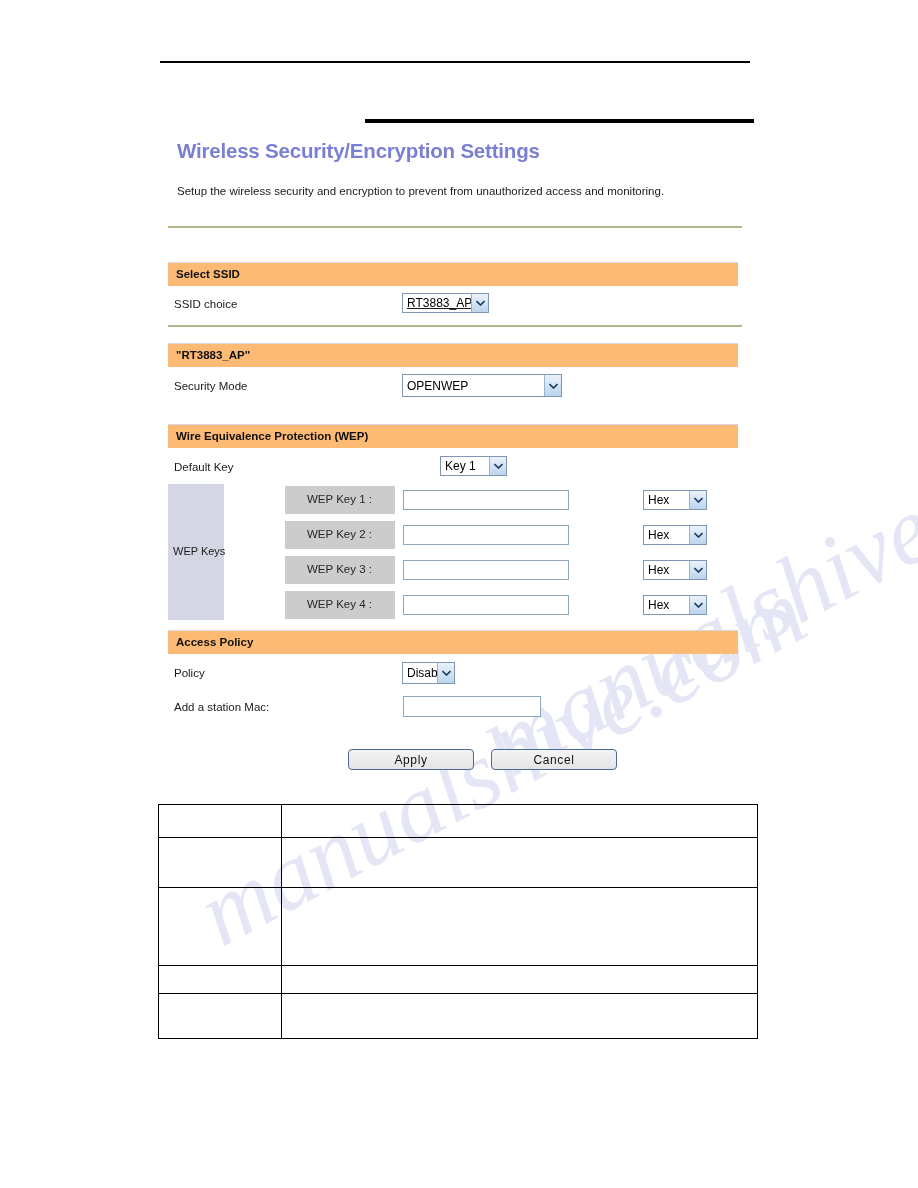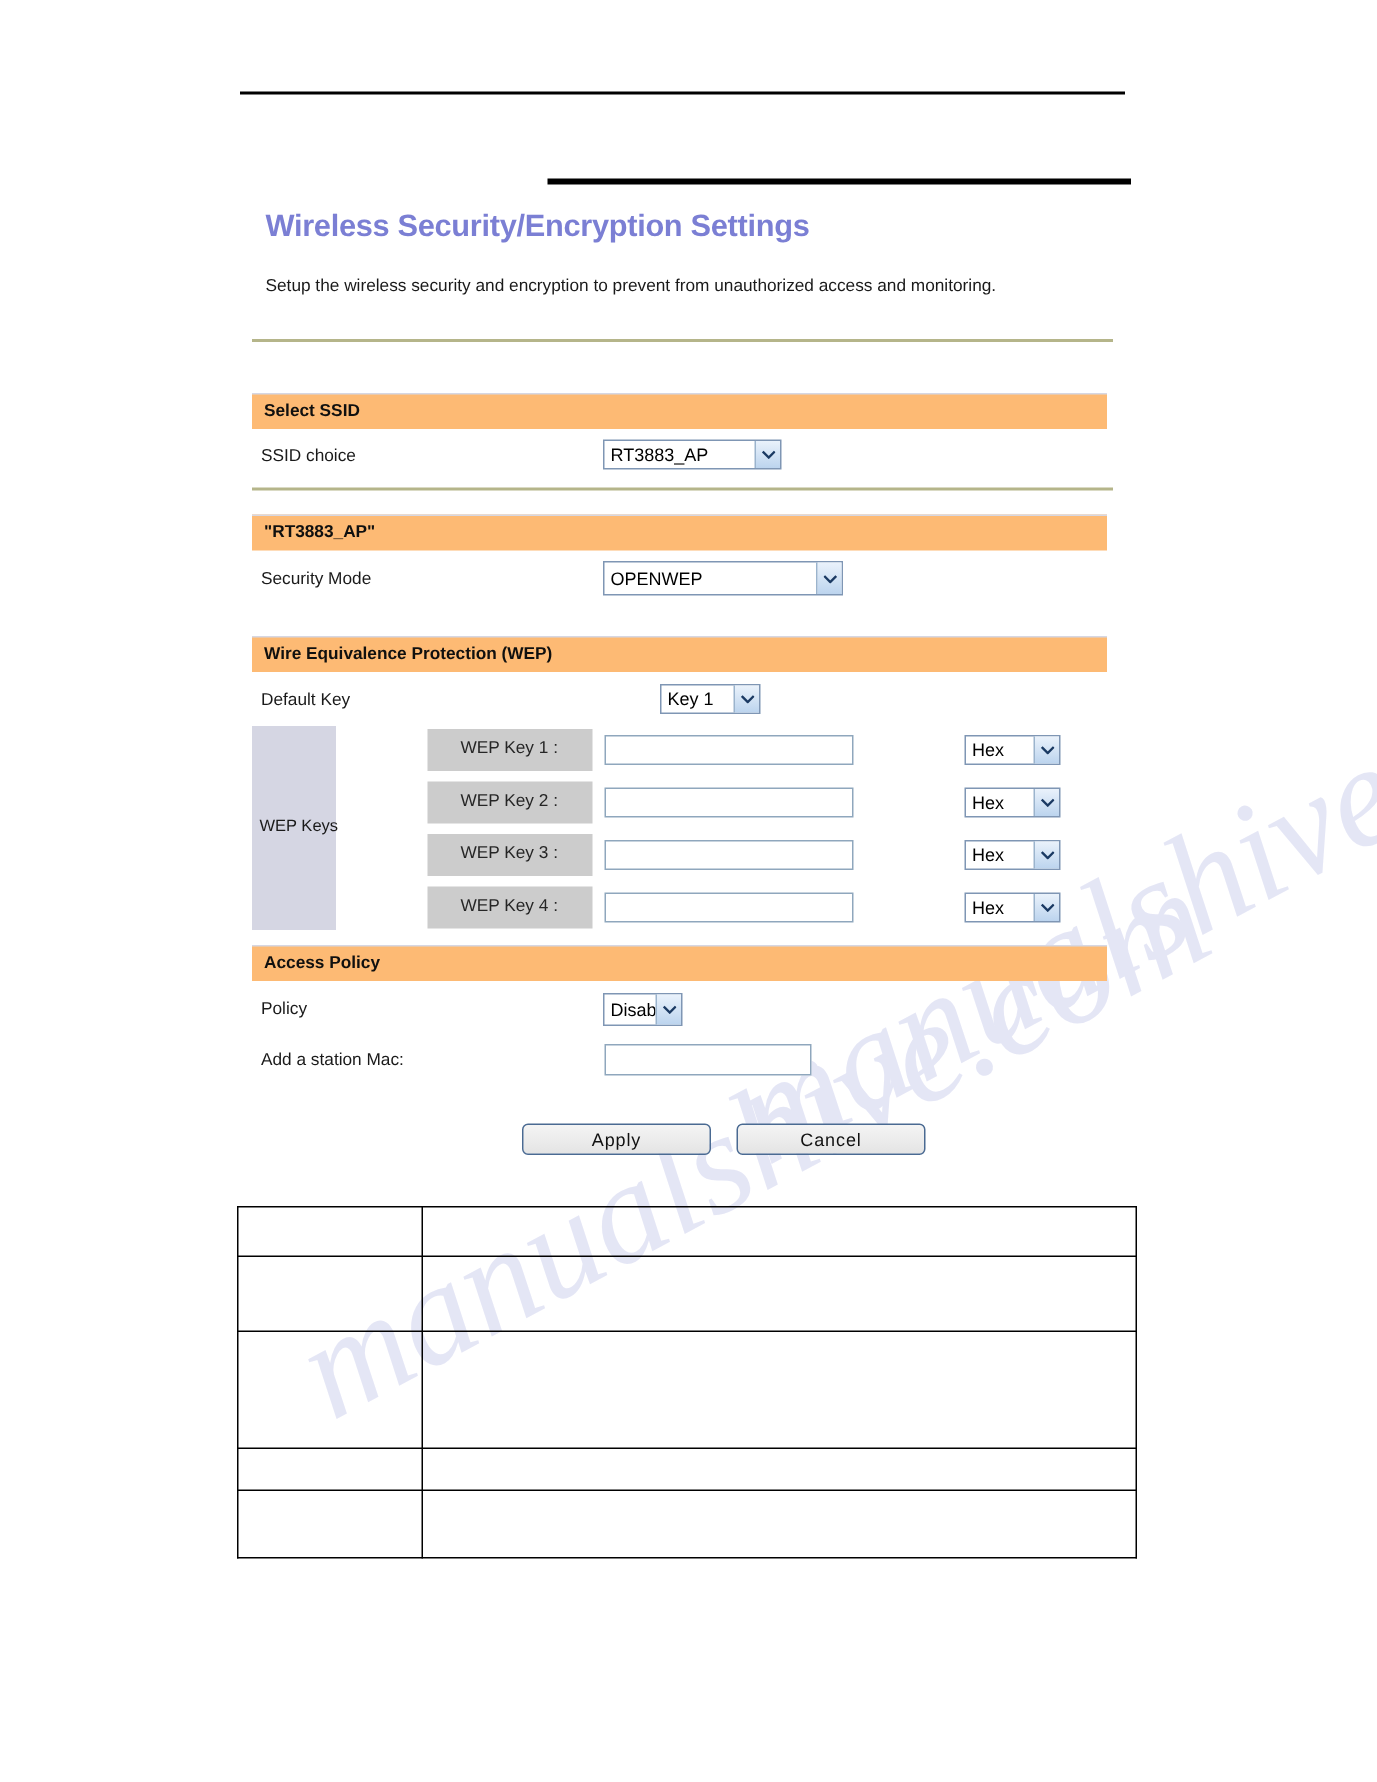--- a/index.html
+++ b/index.html
@@ -238,21 +238,21 @@
 <div class="intro">Setup the wireless security and encryption to prevent from unauthorized access and monitoring.</div>
 
 <div class="divider d1"></div>
 
 <div class="sec-head sec-ssid">
   <span>Select SSID</span>
 </div>
 
 <div class="row-label" style="left:174px; top:298px;">SSID choice</div>
 
-<div class="sel" style="left:402px; top:293px; width:119px;">
+<div class="sel" style="left:402px; top:293px; width:87px;text-decoration:underline;">
   <div class="sel-val">RT3883_AP</div>
   <div class="sel-arrow">
     <svg width="9" height="6" viewBox="0 0 9 6">
         <path d="M0.5 1 L4.5 5 L8.5 1" fill="none" stroke="#1b3a63" stroke-width="1.6"></path>
       </svg>
   </div>
 </div>
 
 <div class="divider d2"></div>
 

